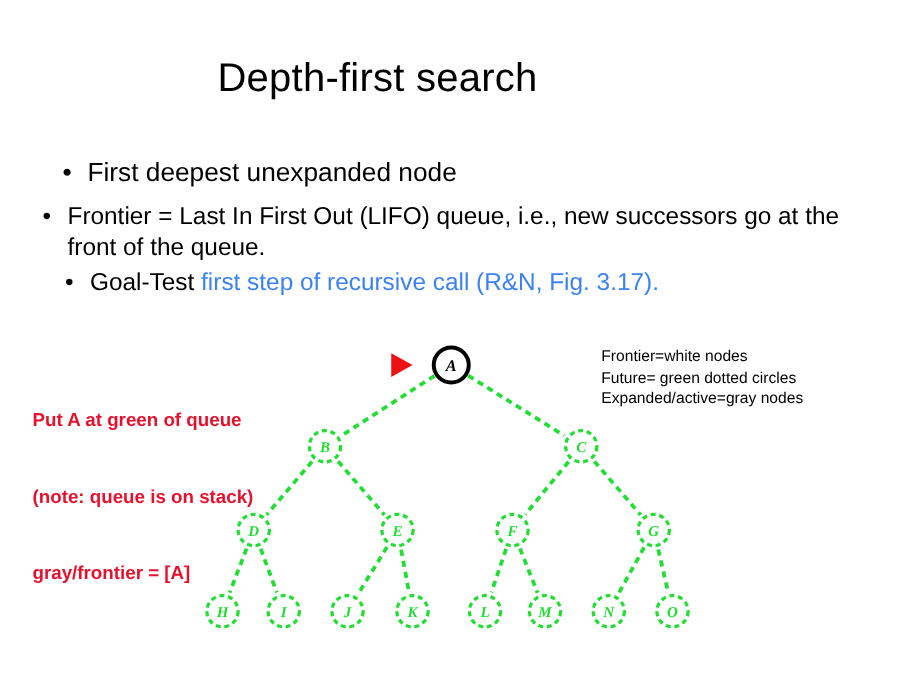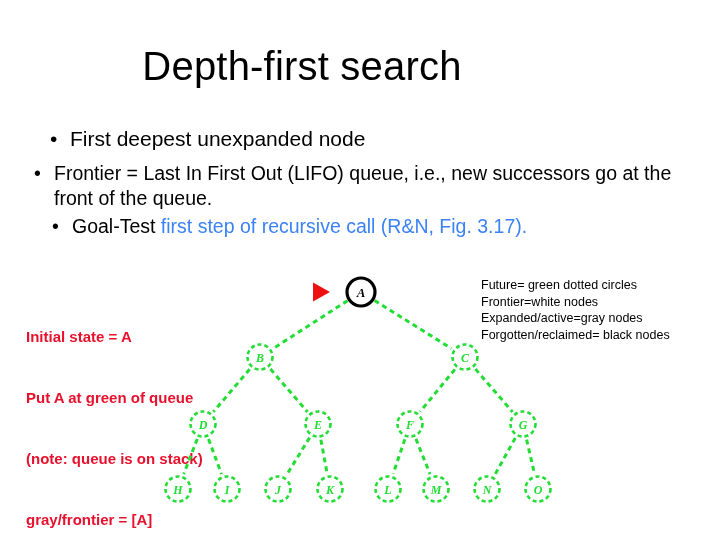--- a/index.html
+++ b/index.html
@@ -15,21 +15,21 @@
     position: relative;
   }
 
   
   #slide-title {
     position: absolute;
     top: 44px;
     left: 0;
     width: 604px;
     text-align: center;
-    font-size: 40px;
+    font-size: 32px;
     font-weight: 400;
     color: #000000;
     letter-spacing: 0.2px;
   }
 
   
   #bullet-list {
     position: absolute;
     top: 126px;
     left: 34px;
@@ -123,31 +123,29 @@
 
   <div class="bullet-row" id="bullet-2">
     <span class="dot">•</span>
     <span class="btext">
       <span class="ital">Goal-Test</span><span class="redtext"> first step of recursive call (R&amp;N, Fig. 3.17).</span>
     </span>
   </div>
 </div>
 
 <div id="state-note">
-  <div>Initial state = A</div>
   <div>Put A at green of queue</div>
   <div>(note: queue is on stack)</div>
   <div>gray/frontier = [A]</div>
 </div>
 
 <div id="legend">
+  <div>Frontier=white nodes</div>
   <div>Future= green dotted circles</div>
-  <div>Frontier=white nodes</div>
   <div>Expanded/active=gray nodes</div>
-  <div>Forgotten/reclaimed= black nodes</div>
 </div>
 
 <div id="tree-diagram">
   <svg id="tree-svg" width="720" height="540" viewBox="0 0 720 540" xmlns="http://www.w3.org/2000/svg">
     <g id="tree-edges">
         <line x1="347.54547430231673" y1="300.65885317177634" x2="273.45452569768327" y2="348.34114682822366" stroke="#22dd33" stroke-width="3" stroke-linecap="butt" stroke-dasharray="5 4"></line>
         <line x1="374.5679728640814" y1="300.47998304005085" x2="451.4320271359186" y2="348.52001695994915" stroke="#22dd33" stroke-width="3" stroke-linecap="butt" stroke-dasharray="5 4"></line>
         <line x1="249.63234646338626" y1="369.1865401219846" x2="213.36765353661374" y2="411.8134598780154" stroke="#22dd33" stroke-width="3" stroke-linecap="butt" stroke-dasharray="5 4"></line>
         <line x1="270.4720131160957" y1="369.0969806685933" x2="307.5279868839043" y2="411.9030193314067" stroke="#22dd33" stroke-width="3" stroke-linecap="butt" stroke-dasharray="5 4"></line>
         <line x1="454.8481059457881" y1="369.366852756949" x2="420.1518940542119" y2="411.633147243051" stroke="#22dd33" stroke-width="3" stroke-linecap="butt" stroke-dasharray="5 4"></line>

